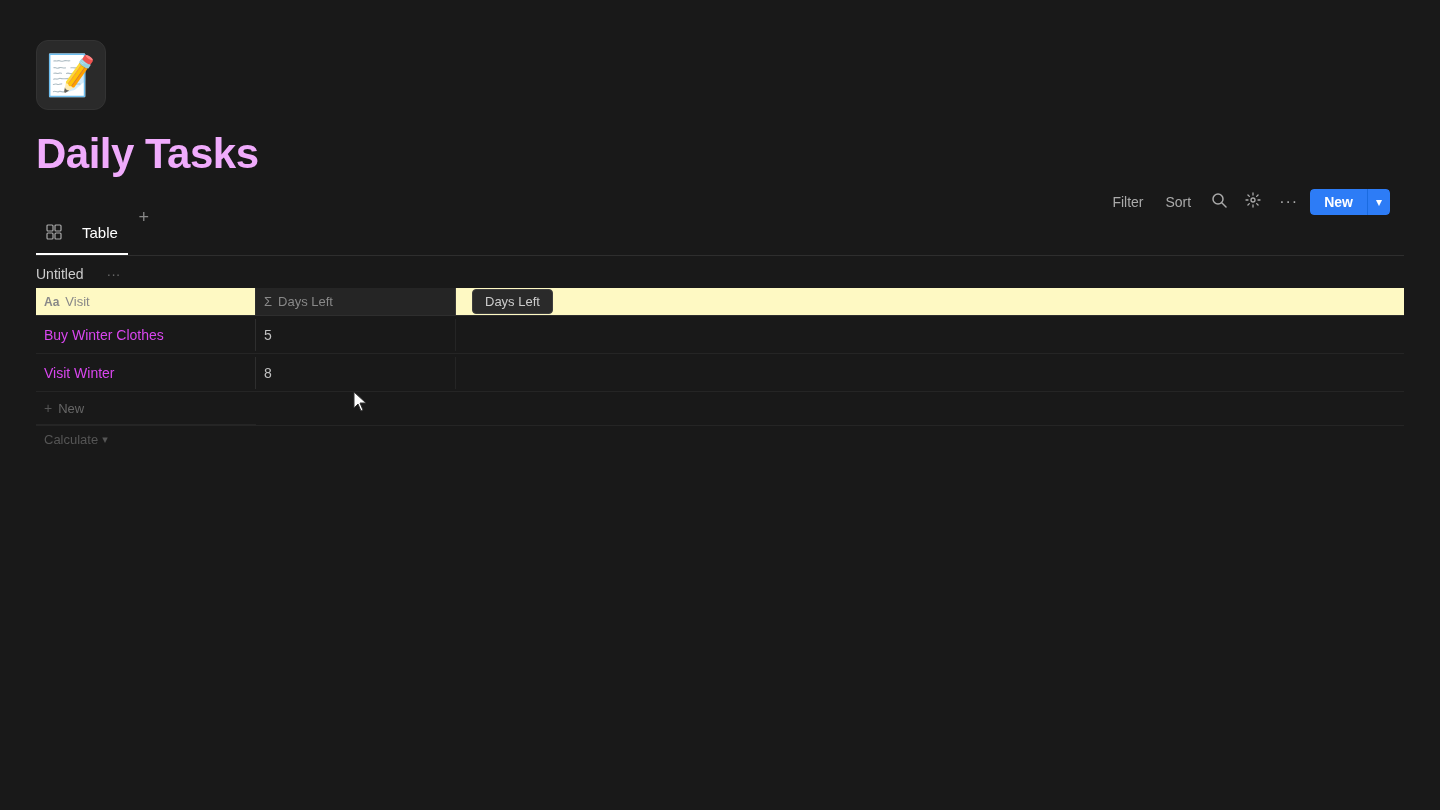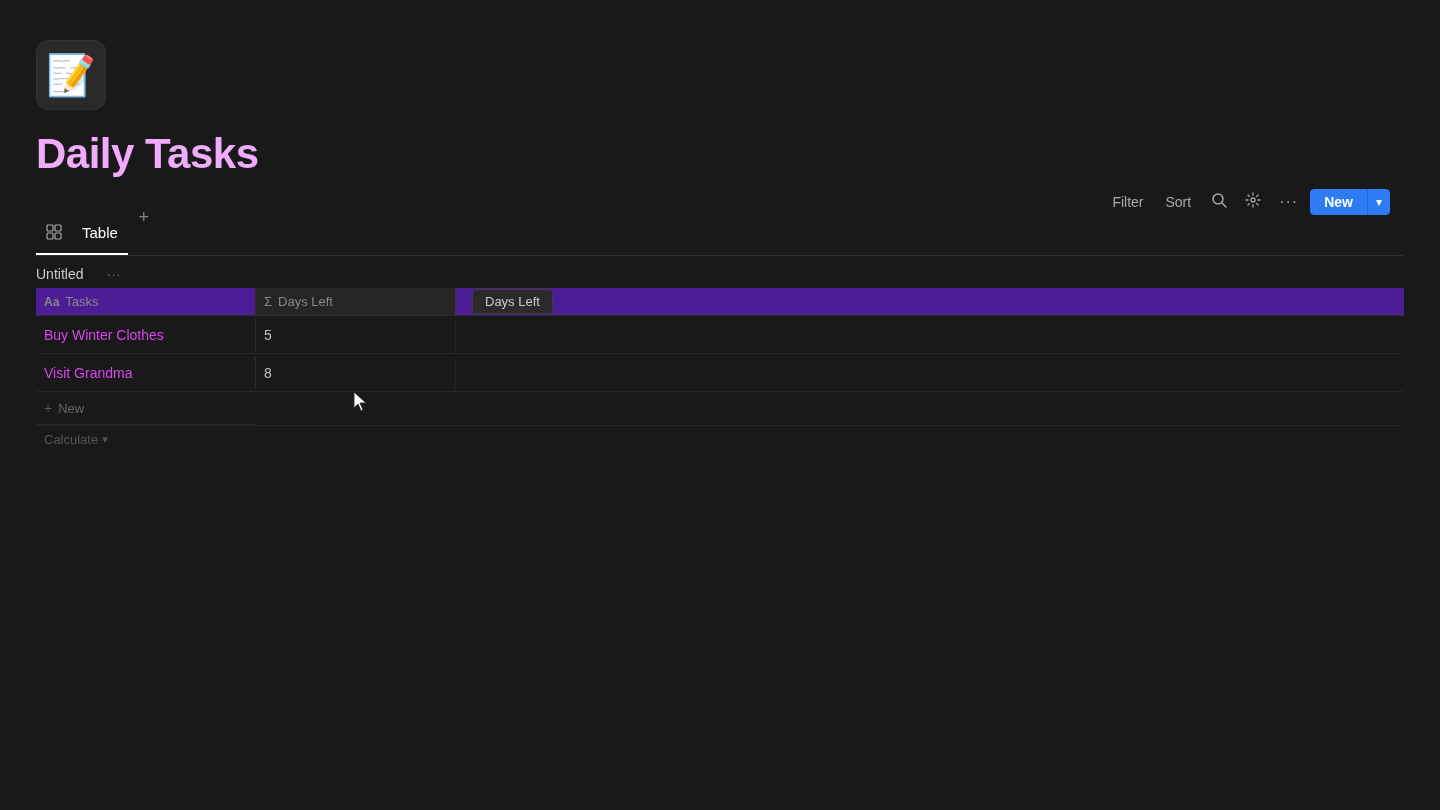--- a/index.html
+++ b/index.html
@@ -175,21 +175,21 @@
       cursor: pointer;
       font-size: 14px;
       padding: 0 4px;
     }
 
     
     .table-header {
       display: flex;
       align-items: center;
       border-bottom: 1px solid #2e2e2e;
-      background: #4c1d95;
+      background: #fef9c3;
     }
 
     .col-tasks {
       width: 220px;
       min-width: 220px;
       display: flex;
       align-items: center;
       gap: 6px;
       padding: 6px 8px;
       font-size: 13px;
@@ -365,42 +365,42 @@
   <div class="table-container">
 
     <div class="table-group-header">
       <span class="group-name">Untitled</span>
       <button class="group-more-btn">···</button>
     </div>
 
     <div class="table-header">
       <div class="col-tasks">
         <span class="aa-icon">Aa</span>
-        <span>Tasks</span>
+        <span>Visit</span>
       </div>
 
       <div class="col-days-left-header">
         <span class="sigma-icon">Σ</span>
         <span>Days Left</span>
       </div>
 
       <div style="display:flex; align-items:center; padding-left:8px;">
         <span class="col-days-left-pill">Days Left</span>
       </div>
     </div>
 
     <div id="table-rows">
 
     <div class="table-row">
       <div class="cell-task">Buy Winter Clothes</div>
       <div class="cell-days">5</div>
       <div class="cell-rest"></div>
     </div>
         <div class="table-row">
-      <div class="cell-task">Visit Grandma</div>
+      <div class="cell-task">Visit Winter</div>
       <div class="cell-days">8</div>
       <div class="cell-rest"></div>
     </div>
       </div>
 
     <div style="display:flex; align-items:center; border-bottom: 1px solid #252525;">
       <div class="new-row-btn">
         <span style="font-size:14px; color:#555;">+</span>
         <span style="font-size:13px; color:#666;">New</span>
       </div>

